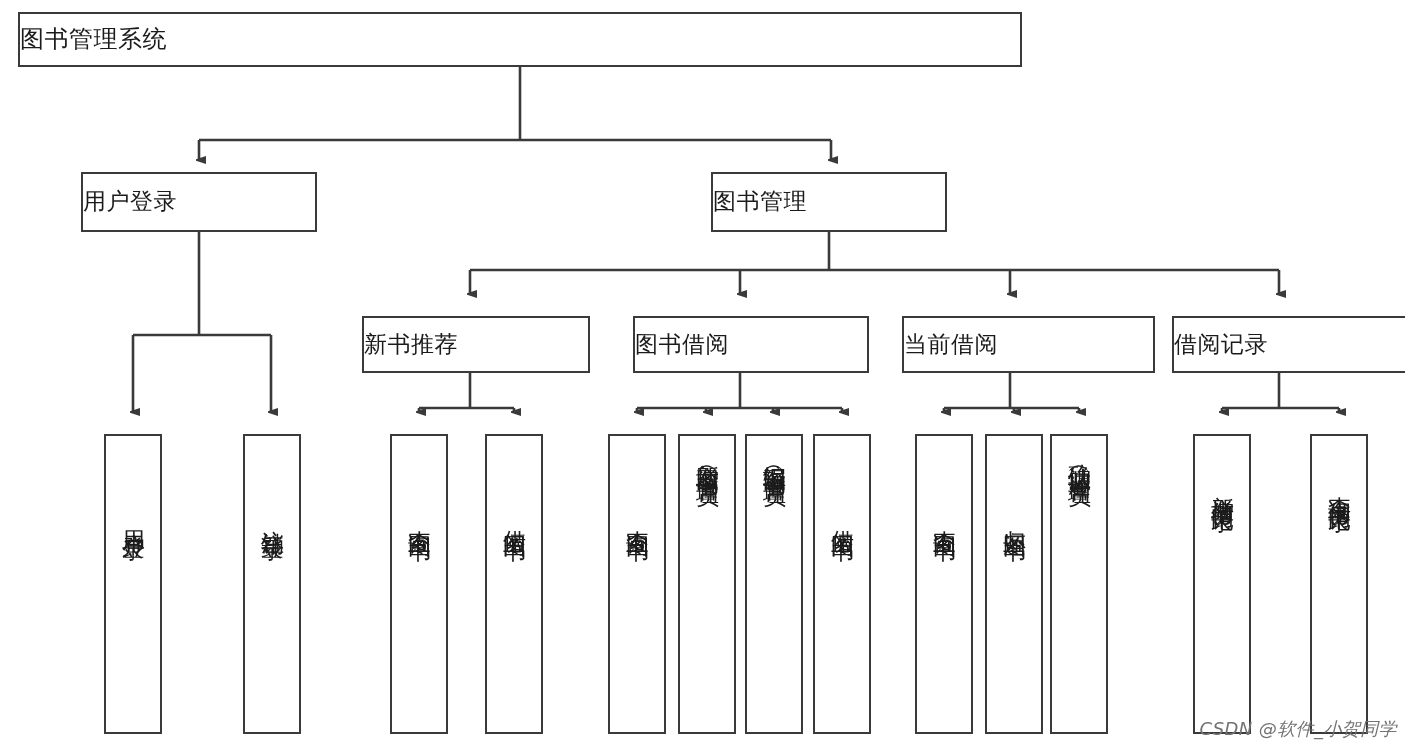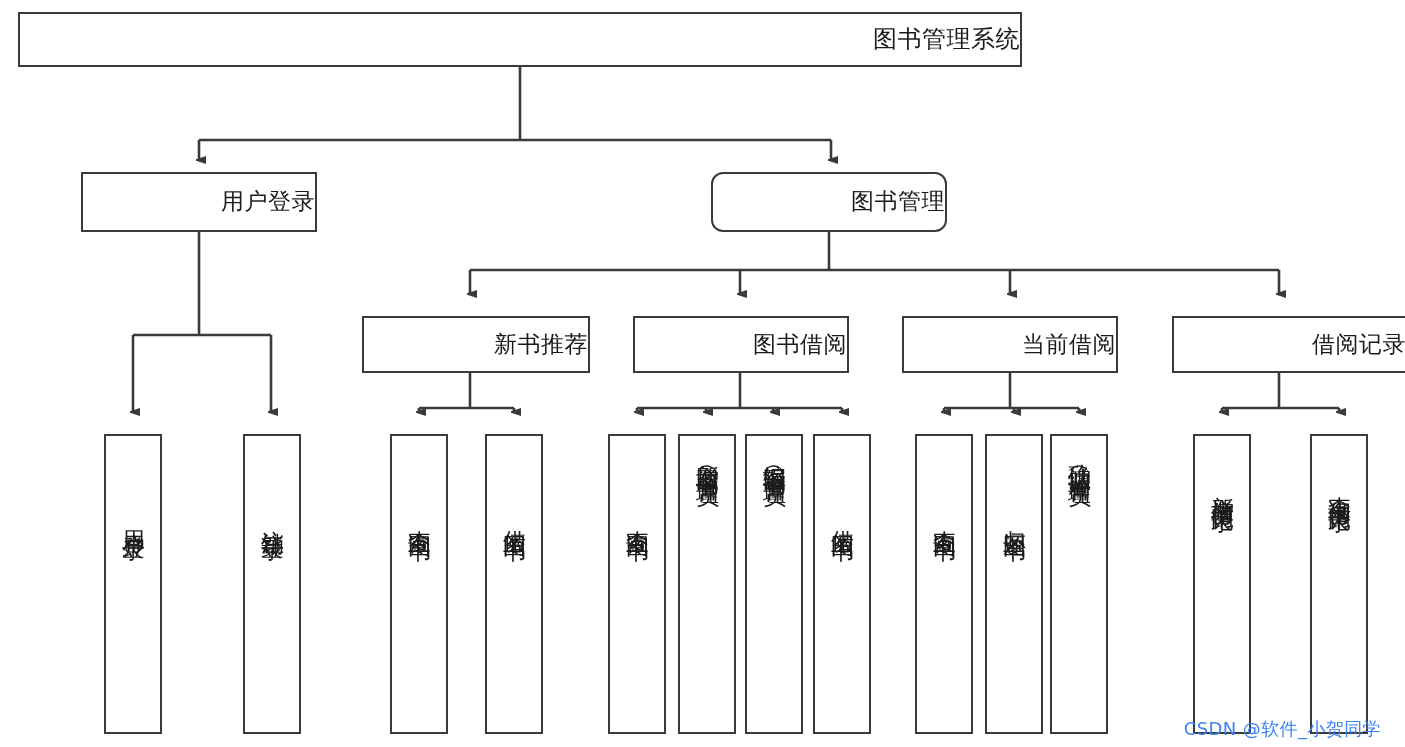--- a/index.html
+++ b/index.html
@@ -24,21 +24,21 @@
     width: 1405px;
     height: 747px;
   }
   .node {
     position: absolute;
     box-sizing: border-box;
     background: #ffffff;
     border: 2.5px solid #3a3a3a;
     display: flex;
     align-items: center;
-    justify-content: flex-end;
+    justify-content: flex-start;
     color: #1b1b1b;
   }
   .node-label {
     font-family: "DejaVu Sans", "Liberation Sans", sans-serif;
     color: #1b1b1b;
     line-height: 1.12;
     letter-spacing: 0.5px;
     text-align: center;
   }
   .node.horizontal .node-label {
@@ -55,28 +55,29 @@
   }
   .node.vertical .node-label {
     font-size: 23px;
     writing-mode: vertical-rl;
     text-orientation: upright;
     letter-spacing: 3px;
     white-space: nowrap;
   }
   .watermark {
     position: absolute;
-    right: 24px;
+    right: 8px;
     bottom: 6px;
     font-size: 18px;
-    color: #3b82f6;
+    color: #737373;
     font-family: "DejaVu Sans", "Liberation Sans", sans-serif;
     letter-spacing: 0.4px;
     white-space: nowrap;
     pointer-events: none;
+    font-style: italic;
   }
 </style>
 </head>
 <body>
 
 <div id="canvas">
 
   <svg id="diagram-svg" viewBox="0 0 1405 747" xmlns="http://www.w3.org/2000/svg">
     <defs>
       <marker id="arrow" markerWidth="10" markerHeight="10" refX="4" refY="7" orient="auto" markerUnits="userSpaceOnUse">
@@ -130,31 +131,31 @@
     </g>
   </svg>
 
   <div class="node horizontal root" style="left:18px; top:12px; width:1004px; height:55px;">
     <span class="node-label">图书管理系统</span>
   </div>
 
   <div class="node horizontal" style="left:81px; top:172px; width:236px; height:60px;">
     <span class="node-label">用户登录</span>
   </div>
-  <div class="node horizontal" style="left:711px; top:172px; width:236px; height:60px;border-radius:12px;">
+  <div class="node horizontal" style="left:711px; top:172px; width:236px; height:60px;">
     <span class="node-label">图书管理</span>
   </div>
 
   <div class="node horizontal" style="left:362px; top:316px; width:228px; height:57px;">
     <span class="node-label">新书推荐</span>
   </div>
-  <div class="node horizontal" style="left:633px; top:316px; width:216px; height:57px;">
+  <div class="node horizontal" style="left:633px; top:316px; width:236px; height:57px;">
     <span class="node-label">图书借阅</span>
   </div>
-  <div class="node horizontal" style="left:902px; top:316px; width:216px; height:57px;">
+  <div class="node horizontal" style="left:902px; top:316px; width:253px; height:57px;">
     <span class="node-label">当前借阅</span>
   </div>
   <div class="node horizontal" style="left:1172px; top:316px; width:236px; height:57px;">
     <span class="node-label">借阅记录</span>
   </div>
 
   <div class="node vertical" style="left:104px; top:434px; width:58px; height:300px; padding-top:76px;">
     <span class="node-label">用户登录</span>
   </div>
   <div class="node vertical" style="left:243px; top:434px; width:58px; height:300px; padding-top:76px;">

